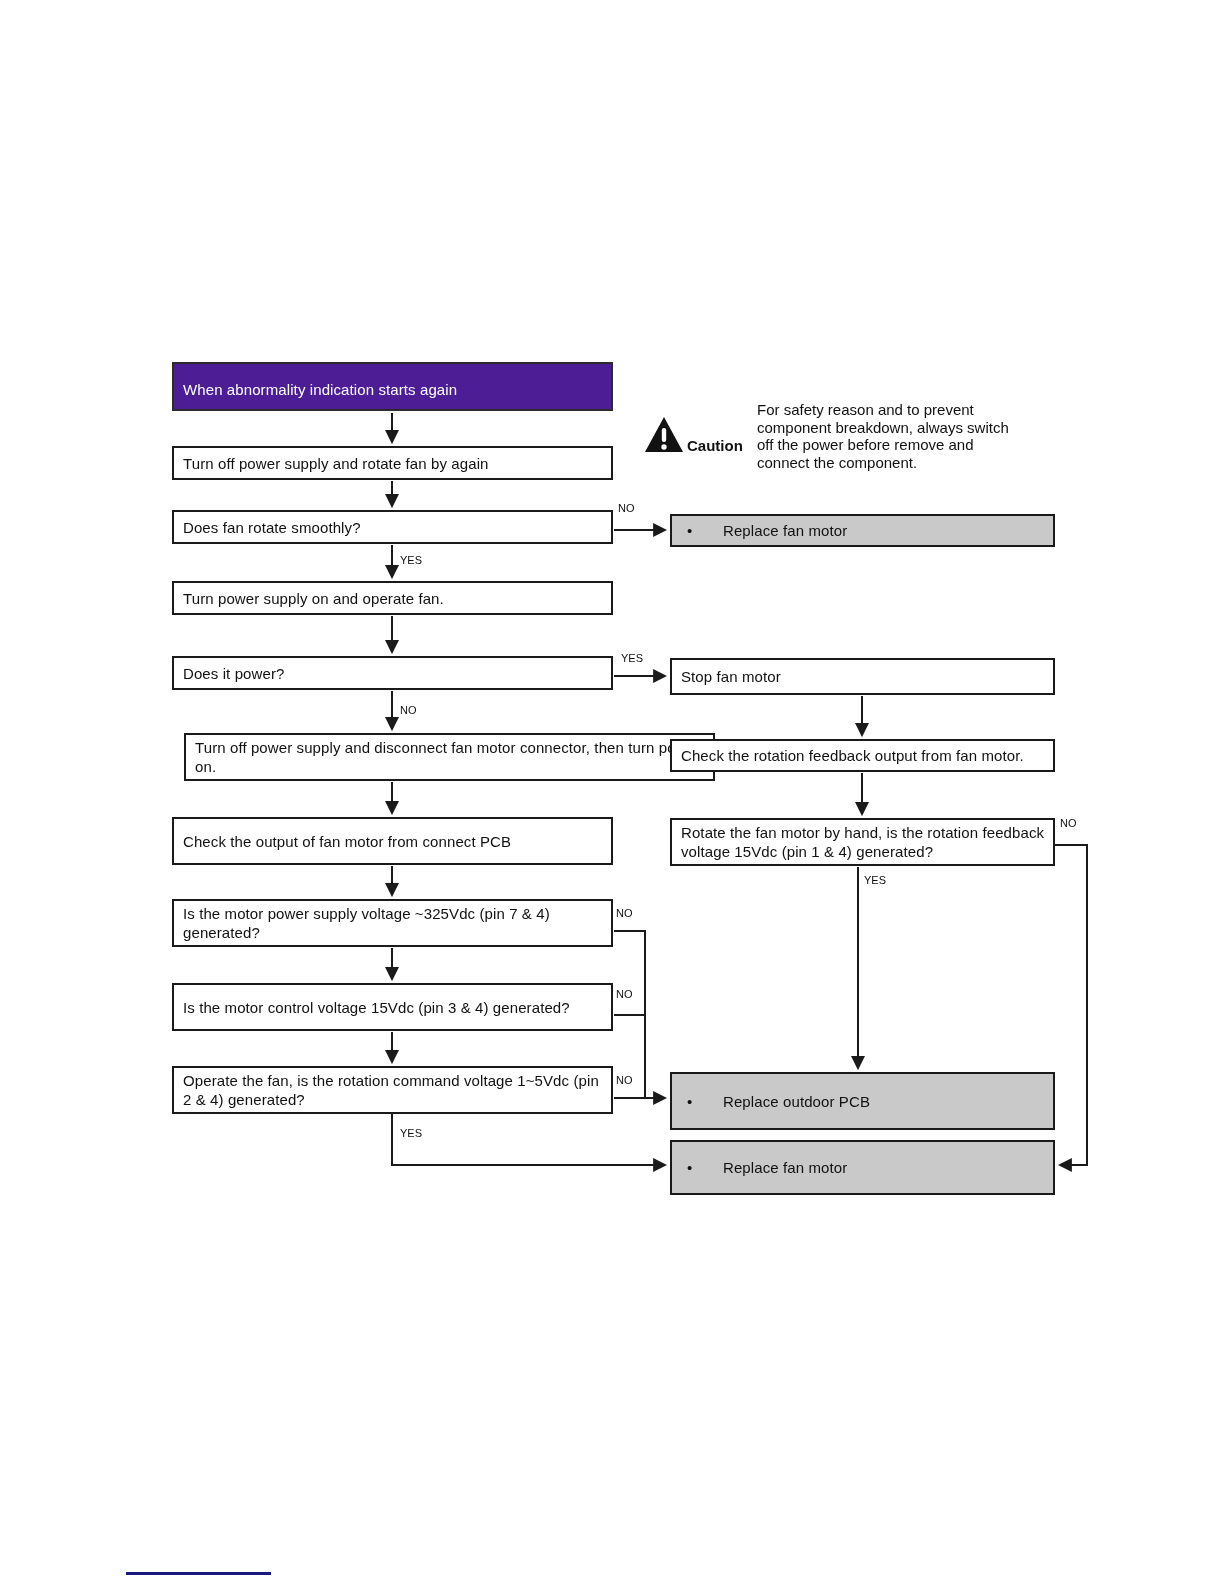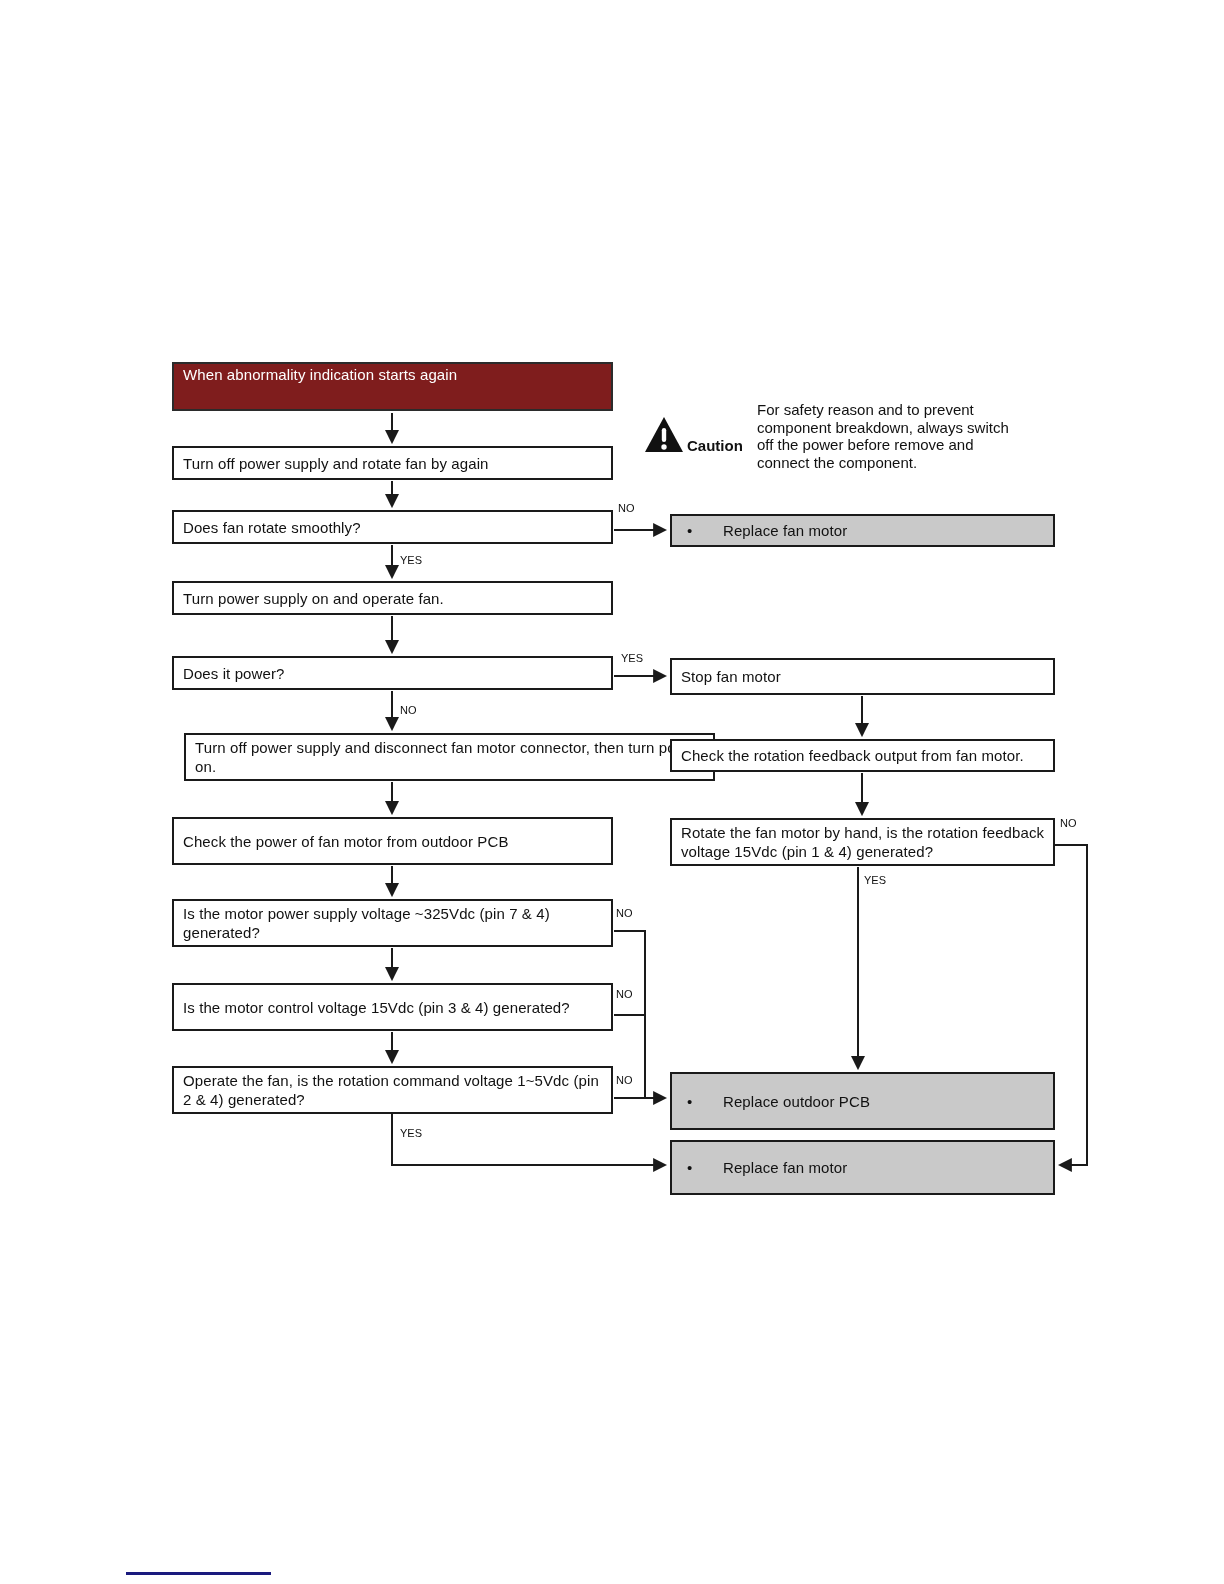--- a/index.html
+++ b/index.html
@@ -4,21 +4,21 @@
 <style>
   html,body{margin:0;padding:0;background:#ffffff;}
   body{width:1224px;height:1584px;position:relative;font-family:"Liberation Sans", sans-serif;color:#111;}
   .stage{position:absolute;left:0;top:0;width:1224px;height:1584px;}
   svg.wires{position:absolute;left:0;top:0;pointer-events:none;}
   .node{
     position:absolute;box-sizing:border-box;border:2px solid #1a1a1a;background:#ffffff;
     display:flex;align-items:center;padding:4px 8px 4px 9px;
     font-size:15px;line-height:19px;letter-spacing:0.1px;
   }
-  .node.header{background:#7f1d1d;color:#ffffff;border-color:#2b2b2b;align-items:flex-start;padding-top:1px;}
+  .node.header{background:#4c1d95;color:#ffffff;border-color:#2b2b2b;align-items:flex-start;padding-top:16px;}
   .node.action{background:#c9c9c9;}
   .node .bullet{flex:0 0 36px;width:36px;padding-left:6px;}
   .edge-label{position:absolute;font-size:11px;line-height:16px;background:transparent;}
   .caution-icon{position:absolute;left:644px;top:416px;width:40px;height:38px;}
   .caution-label{position:absolute;left:687px;top:437px;font-size:15px;font-weight:bold;}
   .caution-text{position:absolute;left:757px;top:401px;width:255px;font-size:15px;line-height:17.5px;}
   .footer-rule{position:absolute;left:126px;top:1572px;width:145px;height:3px;background:#1a1a7e;}
 </style>
 </head>
 <body>
@@ -82,21 +82,21 @@
   <div class="node" style="left:172px;top:581px;width:441px;height:34px">
     <span>Turn power supply on and operate fan.</span>
   </div>
   <div class="node" style="left:172px;top:656px;width:441px;height:34px">
     <span>Does it power?</span>
   </div>
   <div class="node" style="left:184px;top:733px;width:531px;height:48px">
     <span>Turn off power supply and disconnect fan motor connector, then turn power on.</span>
   </div>
   <div class="node" style="left:172px;top:817px;width:441px;height:48px">
-    <span>Check the power of fan motor from outdoor PCB</span>
+    <span>Check the output of fan motor from connect PCB</span>
   </div>
   <div class="node" style="left:172px;top:899px;width:441px;height:48px">
     <span>Is the motor power supply voltage ~325Vdc (pin 7 &amp; 4) generated?</span>
   </div>
   <div class="node" style="left:172px;top:983px;width:441px;height:48px">
     <span>Is the motor control voltage 15Vdc (pin 3 &amp; 4) generated?</span>
   </div>
   <div class="node" style="left:172px;top:1066px;width:441px;height:48px">
     <span>Operate the fan, is the rotation command voltage 1~5Vdc (pin 2 &amp; 4) generated?</span>
   </div>

